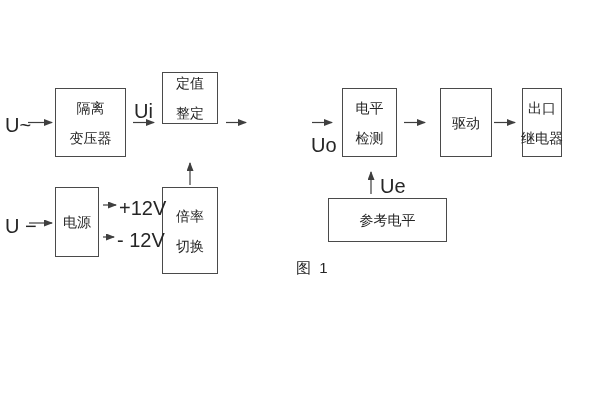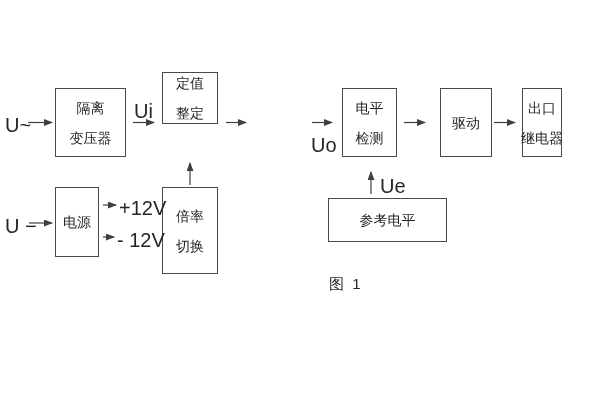--- a/index.html
+++ b/index.html
@@ -117,15 +117,15 @@
   </div>
 
   <span class="lbl" style="left:5px; top:115px;">U~</span>
   <span class="lbl" style="left:5px; top:216px;">U −</span>
   <span class="lbl" style="left:134px; top:101px;">Ui</span>
   <span class="lbl" style="left:311px; top:119px;margin-top:16px;">Uo</span>
   <span class="lbl" style="left:380px; top:176px;">Ue</span>
   <span class="lbl" style="left:119px; top:198px;">+12V</span>
   <span class="lbl" style="left:117px; top:230px;">- 12V</span>
 
-  <span class="caption" style="left:296px; top:276px;margin-left:33px;">图 1</span>
+  <span class="caption" style="left:296px; top:260px;">图 1</span>
 
 </div>
 
 </body></html>

